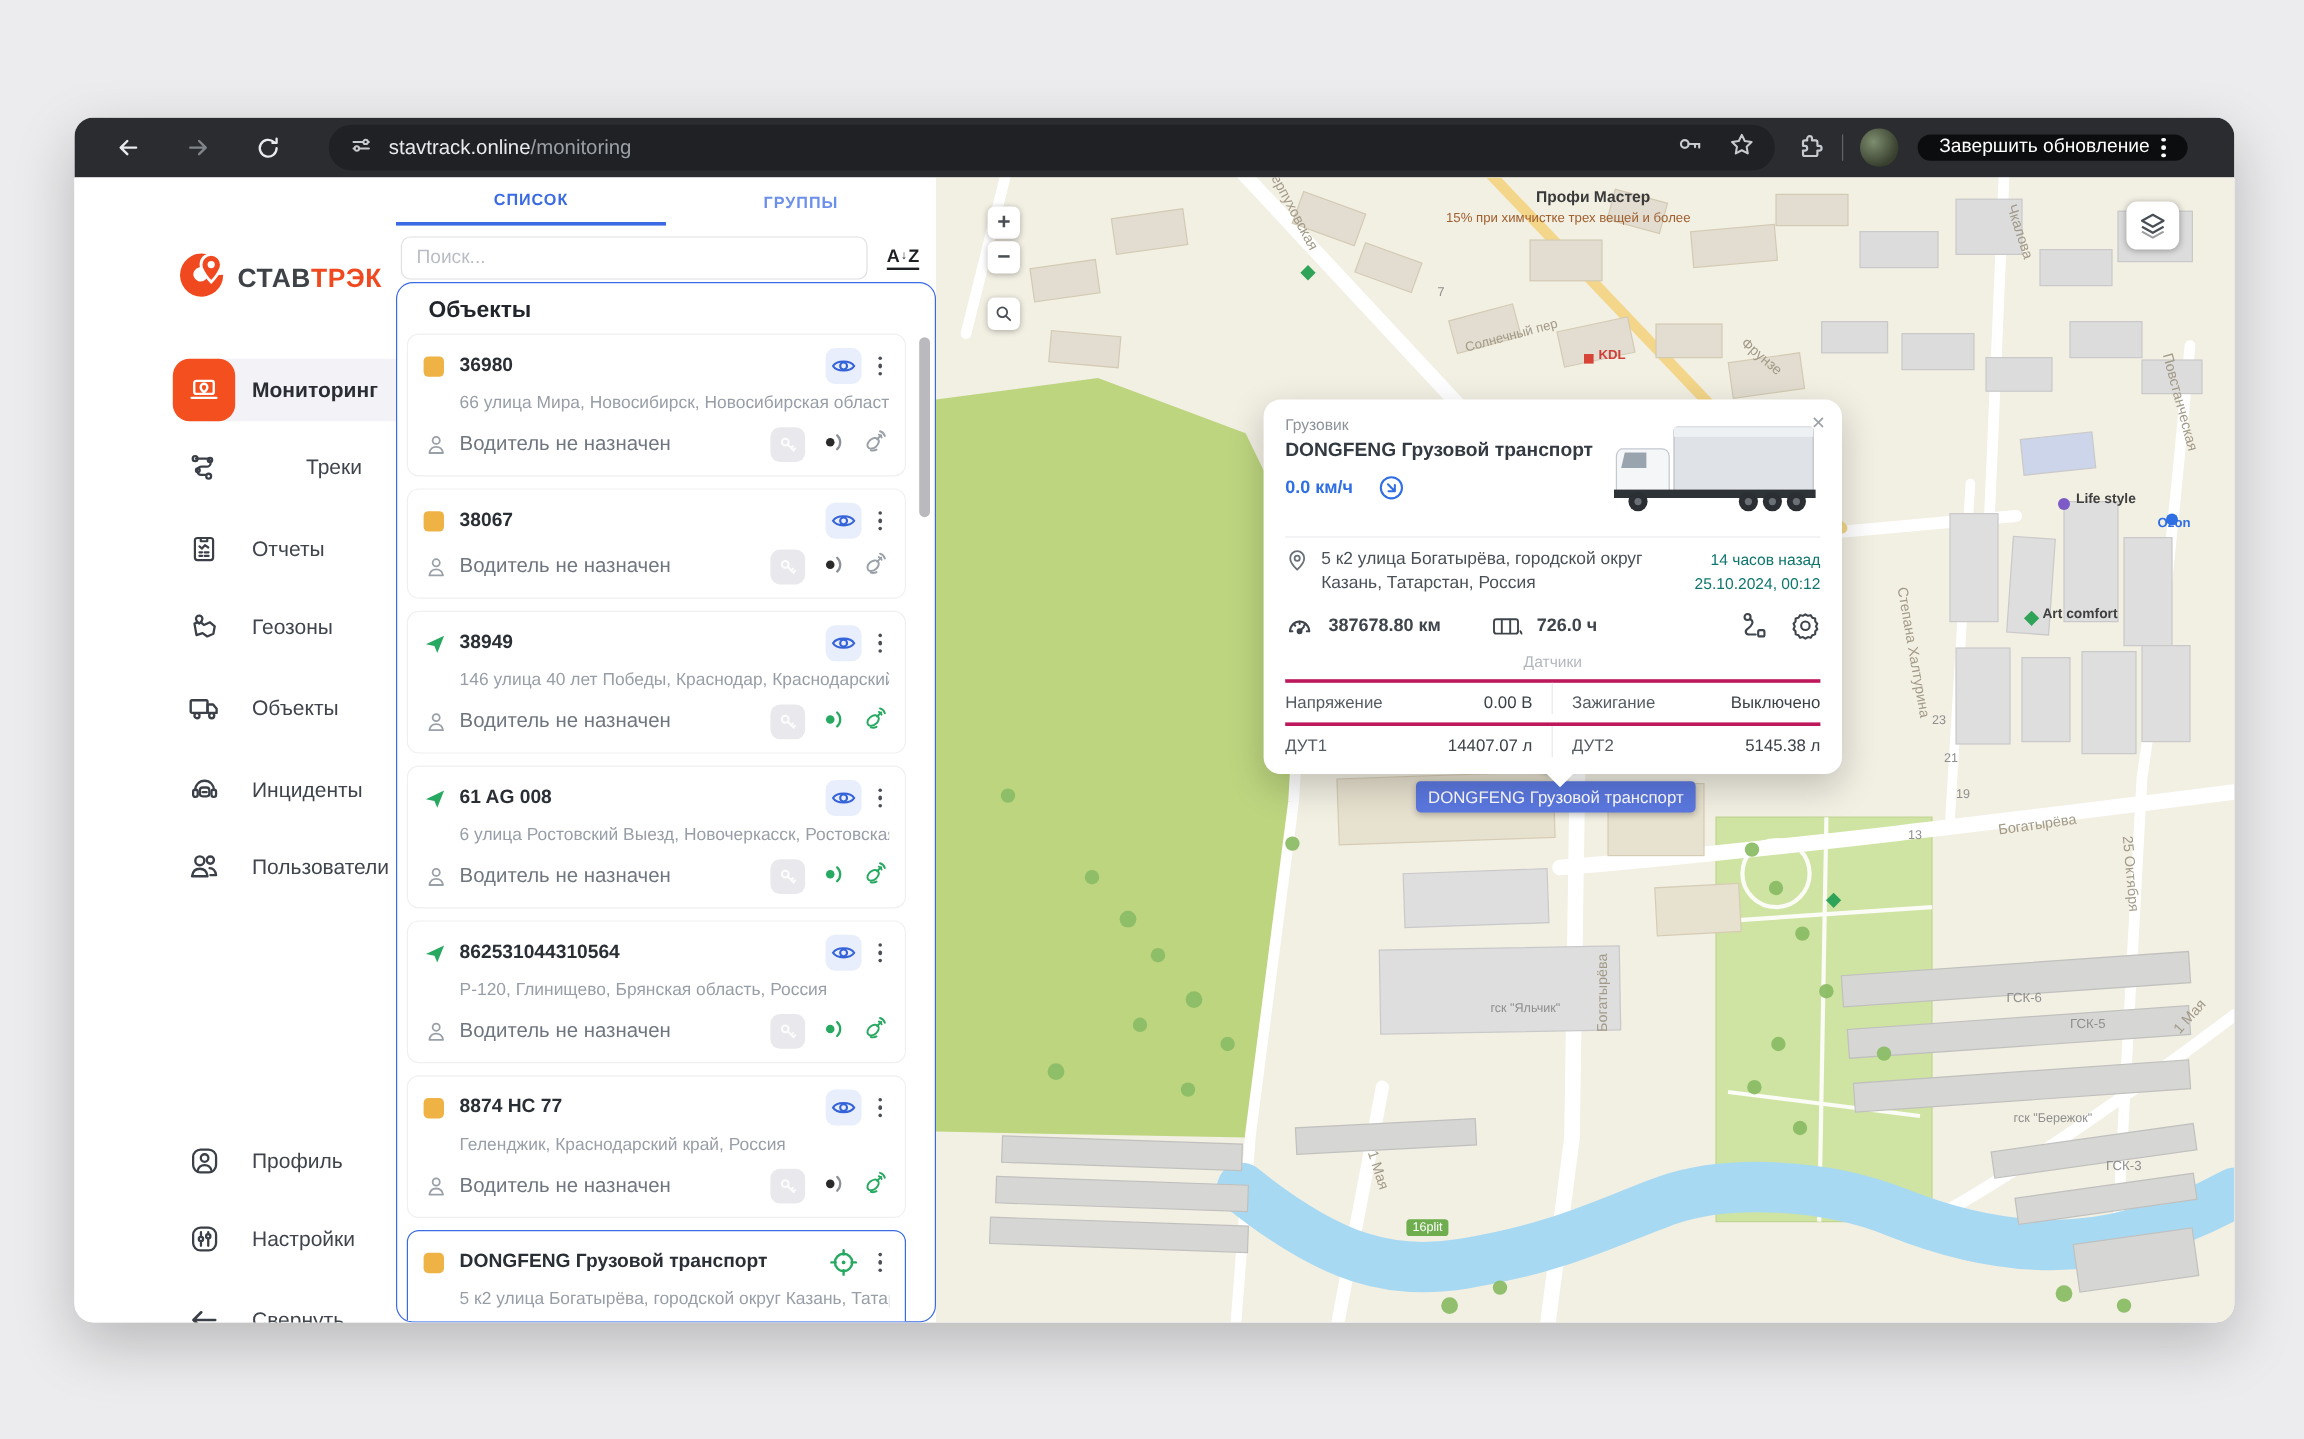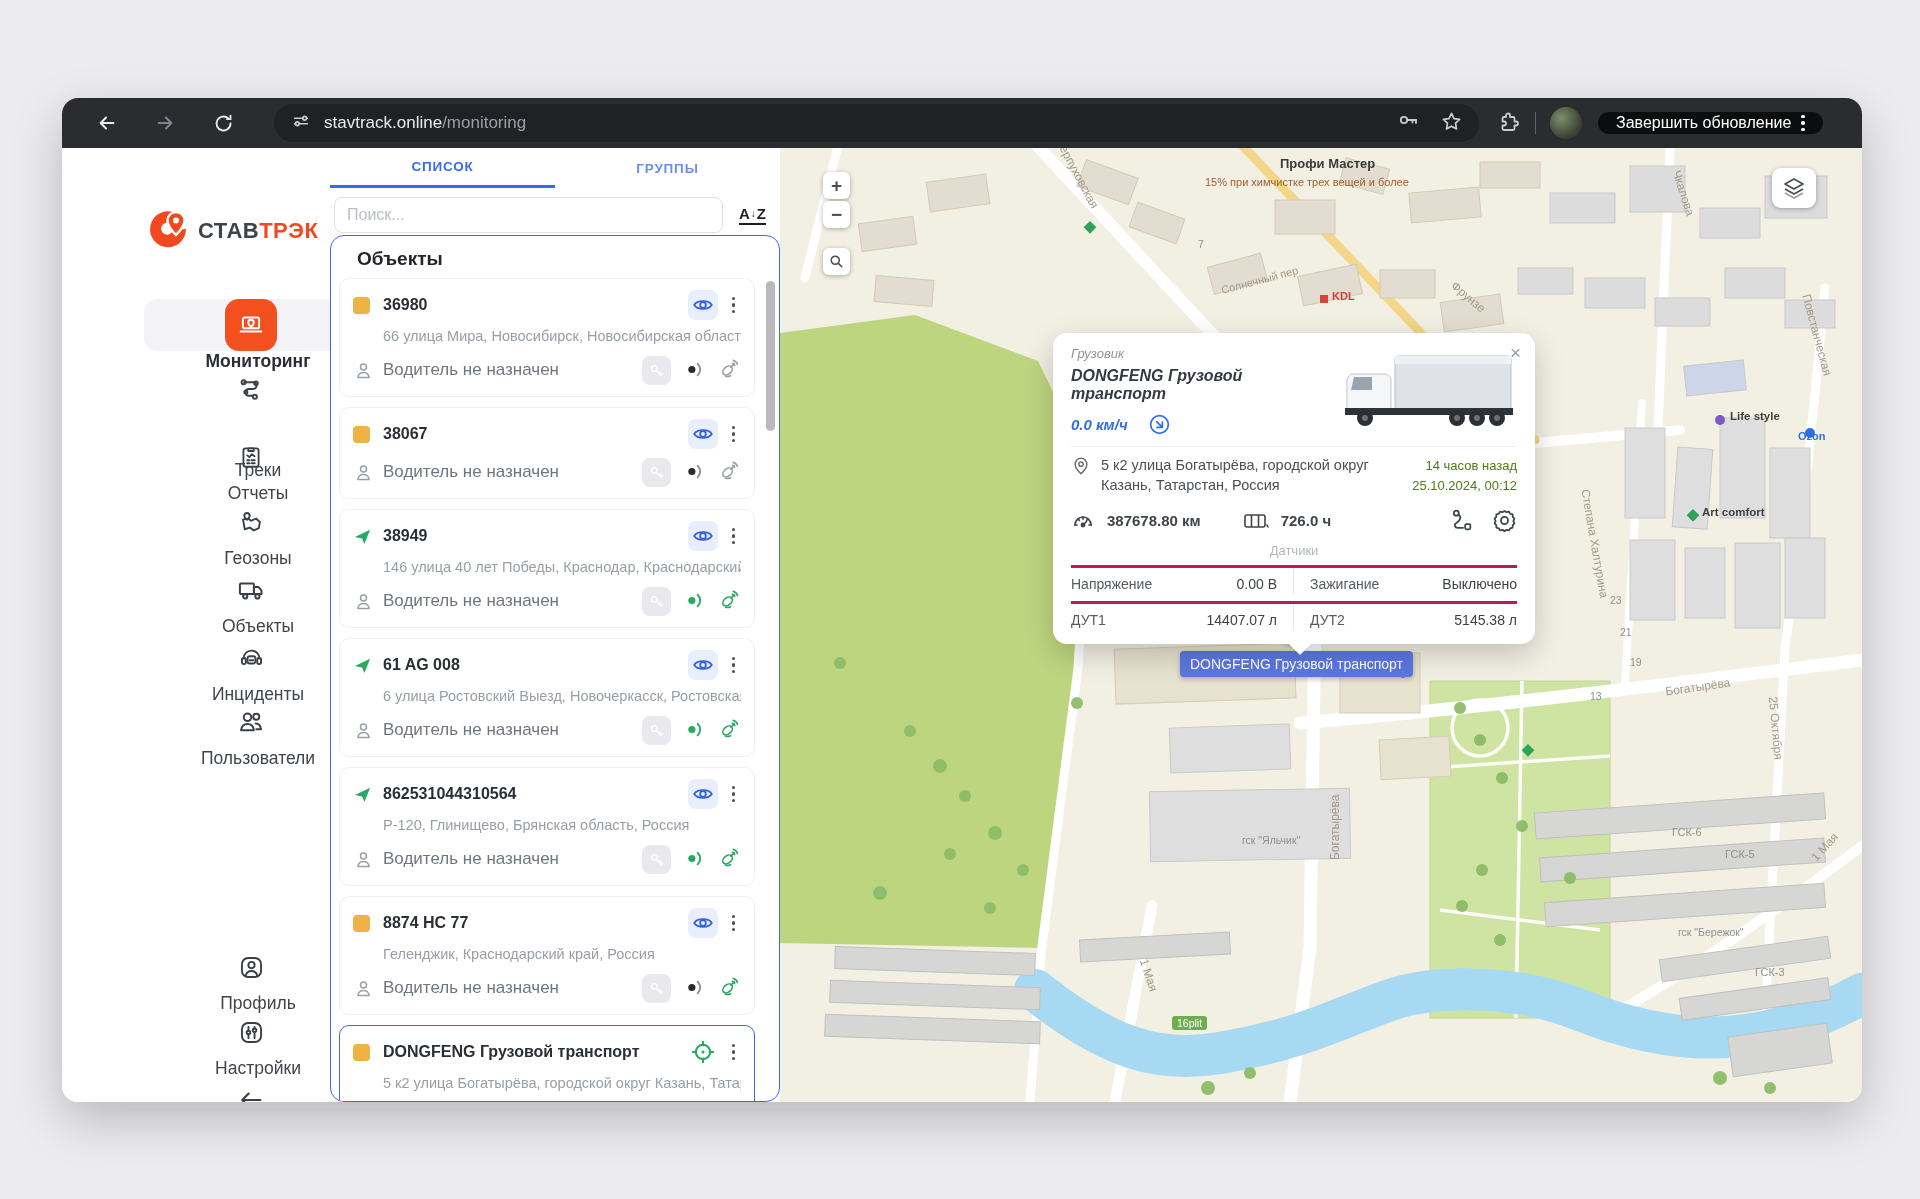--- a/index.html
+++ b/index.html
@@ -20,21 +20,21 @@
   .update-pill{height:22px;background:#0c0d0e;border-radius:20px;color:#fff;font-size:16px;
     display:flex;align-items:center;padding:0 8px 0 18px;margin-left:16px;}
   .vdots{display:inline-flex;flex-direction:column;gap:3px;padding:6px 10px;}
   .vdots i{width:3.5px;height:3.5px;border-radius:50%;background:#fff;display:block;}
   
   .app{display:flex;height:954px;background:#fff;}
   .sidebar{width:268px;flex:0 0 268px;position:relative;background:#fff;}
   .logo{position:absolute;left:84px;top:58px;display:flex;align-items:center;}
   .logo-text{font-size:22px;font-weight:800;letter-spacing:.5px;margin-left:8px;color:#3f4347;}
   .logo-text b{color:#f0491f;}
-  .nav-item{position:absolute;left:82px;width:214px;height:52px;display:flex;align-items:center;cursor:pointer;flex-direction:column;}
+  .nav-item{position:absolute;left:82px;width:214px;height:52px;display:flex;align-items:center;cursor:pointer;}
   .nav-item .nicon{width:52px;height:52px;display:flex;align-items:center;justify-content:center;flex:0 0 52px;}
   .nav-item .nlabel{font-size:17.5px;color:#40454d;margin-left:14px;font-weight:500;white-space:nowrap;}
   .nav-item.active{background:#f2f2f7;border-radius:14px;}
   .nav-item.active .nicon{background:#f4501f;border-radius:14px;}
   .nav-item.active .nlabel{color:#2a2e34;font-weight:600;}
   
   .listpanel{width:450px;flex:0 0 450px;position:relative;background:#fff;}
   .tabs{display:flex;height:40px;}
   .tab{flex:1;display:flex;align-items:center;justify-content:center;font-size:13.5px;font-weight:700;
     letter-spacing:.8px;color:#3b6be4;cursor:pointer;}
@@ -76,30 +76,30 @@
   .mctl{position:absolute;background:#fff;border-radius:6px;box-shadow:0 1px 5px rgba(0,0,0,.3);
     display:flex;align-items:center;justify-content:center;color:#4a4f55;cursor:pointer;}
   .zbtn{width:27px;height:27px;font-size:19px;font-weight:700;}
   .layersbtn{width:44px;height:40px;border-radius:9px;}
   
   .popup{position:absolute;left:273px;top:185px;width:482px;background:#fff;border-radius:14px;
     box-shadow:0 10px 30px rgba(0,0,0,.2);padding:13px 18px 14px 18px;}
   .popup:after{content:"";position:absolute;left:236px;bottom:-11px;border:11px solid transparent;
     border-top-color:#fff;border-bottom:none;}
   .p-close{position:absolute;right:14px;top:10px;font-size:19px;color:#9aa0a6;cursor:pointer;line-height:1;}
-  .p-head{display:flex;font-style:italic;}
+  .p-head{display:flex;}
   .p-headL{flex:1;}
   .p-cat{font-size:13px;color:#8d939b;}
   .p-title{font-size:16px;font-weight:600;color:#343a41;margin-top:6px;}
   .p-speed{display:flex;align-items:center;gap:20px;margin-top:10px;font-size:15px;font-weight:700;color:#2f6fe3;}
   .p-truckimg{width:180px;flex:0 0 180px;padding-top:4px;}
   .p-div{height:1px;background:#ececee;margin:10px 0 9px;}
   .p-addr{display:flex;align-items:flex-start;}
   .p-addr-txt{font-size:14.5px;color:#4a5057;line-height:1.35;width:268px;margin-left:10px;}
-  .p-time{margin-left:auto;text-align:right;font-size:13px;color:#4d7c0f;line-height:1.5;}
+  .p-time{margin-left:auto;text-align:right;font-size:13px;color:#0f766e;line-height:1.5;}
   .p-stats{display:flex;align-items:center;margin-top:13px;}
   .p-stat{display:flex;align-items:center;gap:12px;font-size:15px;font-weight:600;color:#3f454c;}
   .p-stat+.p-stat{margin-left:42px;}
   .p-stats .spacer{flex:1;}
   .p-ico{cursor:pointer;display:flex;margin-left:18px;}
   .p-sens-title{text-align:center;font-size:13px;color:#b3b8bf;margin-top:10px;}
   .sens-row{display:grid;grid-template-columns:1fr 1fr;border-top:3px solid #be185d;margin-top:7px;}
   .sens-row:first-of-type{border-top:none;}
   .sens-cell{display:flex;justify-content:space-between;padding:8px 0 2px;font-size:14px;}
   .sens-cell.left{padding-right:16px;border-right:1px solid #e9e9eb;}

